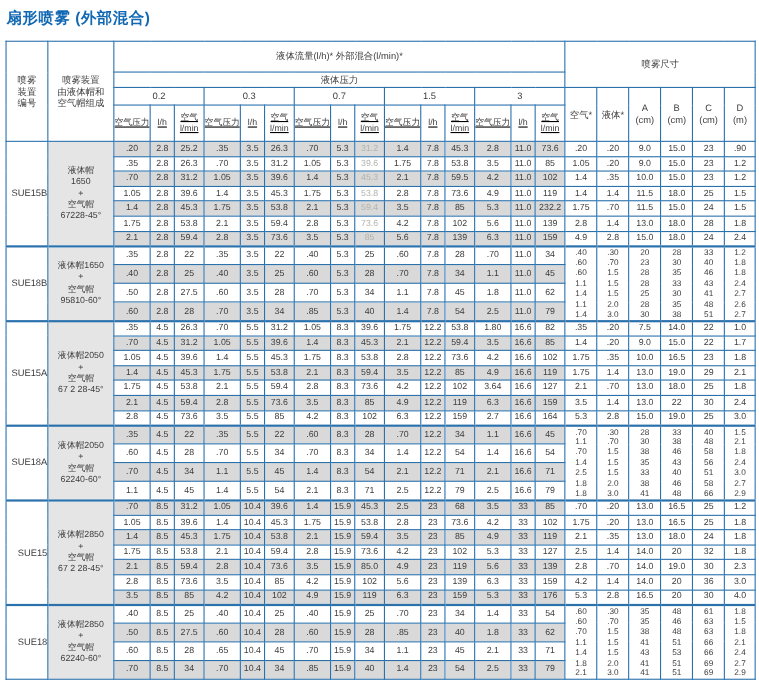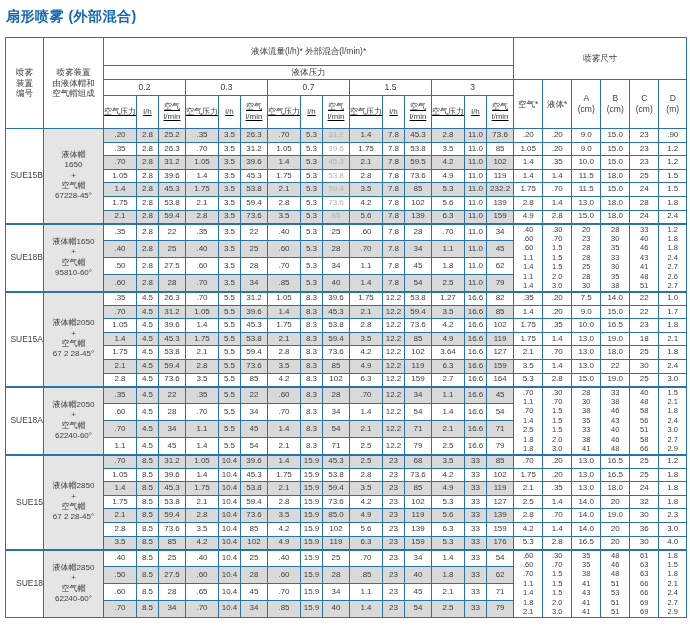--- a/index.html
+++ b/index.html
@@ -373,21 +373,21 @@
           <td class="flow-cell">26.3</td>
           <td class="flow-cell">.70</td>
           <td class="flow-cell">5.5</td>
           <td class="flow-cell">31.2</td>
           <td class="flow-cell">1.05</td>
           <td class="flow-cell">8.3</td>
           <td class="flow-cell">39.6</td>
           <td class="flow-cell">1.75</td>
           <td class="flow-cell">12.2</td>
           <td class="flow-cell">53.8</td>
-          <td class="flow-cell">1.27</td>
+          <td class="flow-cell">1.80</td>
           <td class="flow-cell">16.6</td>
           <td class="flow-cell">82</td>
           <td class="spray-cell">.35</td>
           <td class="spray-cell">.20</td>
           <td class="spray-cell">7.5</td>
           <td class="spray-cell">14.0</td>
           <td class="spray-cell">22</td>
           <td class="spray-cell">1.0</td>
         </tr>
         <tr>
@@ -449,21 +449,21 @@
           <td class="flow-cell shade">3.5</td>
           <td class="flow-cell shade">12.2</td>
           <td class="flow-cell shade">85</td>
           <td class="flow-cell shade">4.9</td>
           <td class="flow-cell shade">16.6</td>
           <td class="flow-cell shade">119</td>
           <td class="spray-cell">1.75</td>
           <td class="spray-cell">1.4</td>
           <td class="spray-cell">13.0</td>
           <td class="spray-cell">19.0</td>
-          <td class="spray-cell">18</td>
+          <td class="spray-cell">29</td>
           <td class="spray-cell">2.1</td>
         </tr>
         <tr>
           <td class="flow-cell">1.75</td>
           <td class="flow-cell">4.5</td>
           <td class="flow-cell">53.8</td>
           <td class="flow-cell">2.1</td>
           <td class="flow-cell">5.5</td>
           <td class="flow-cell">59.4</td>
           <td class="flow-cell">2.8</td>

